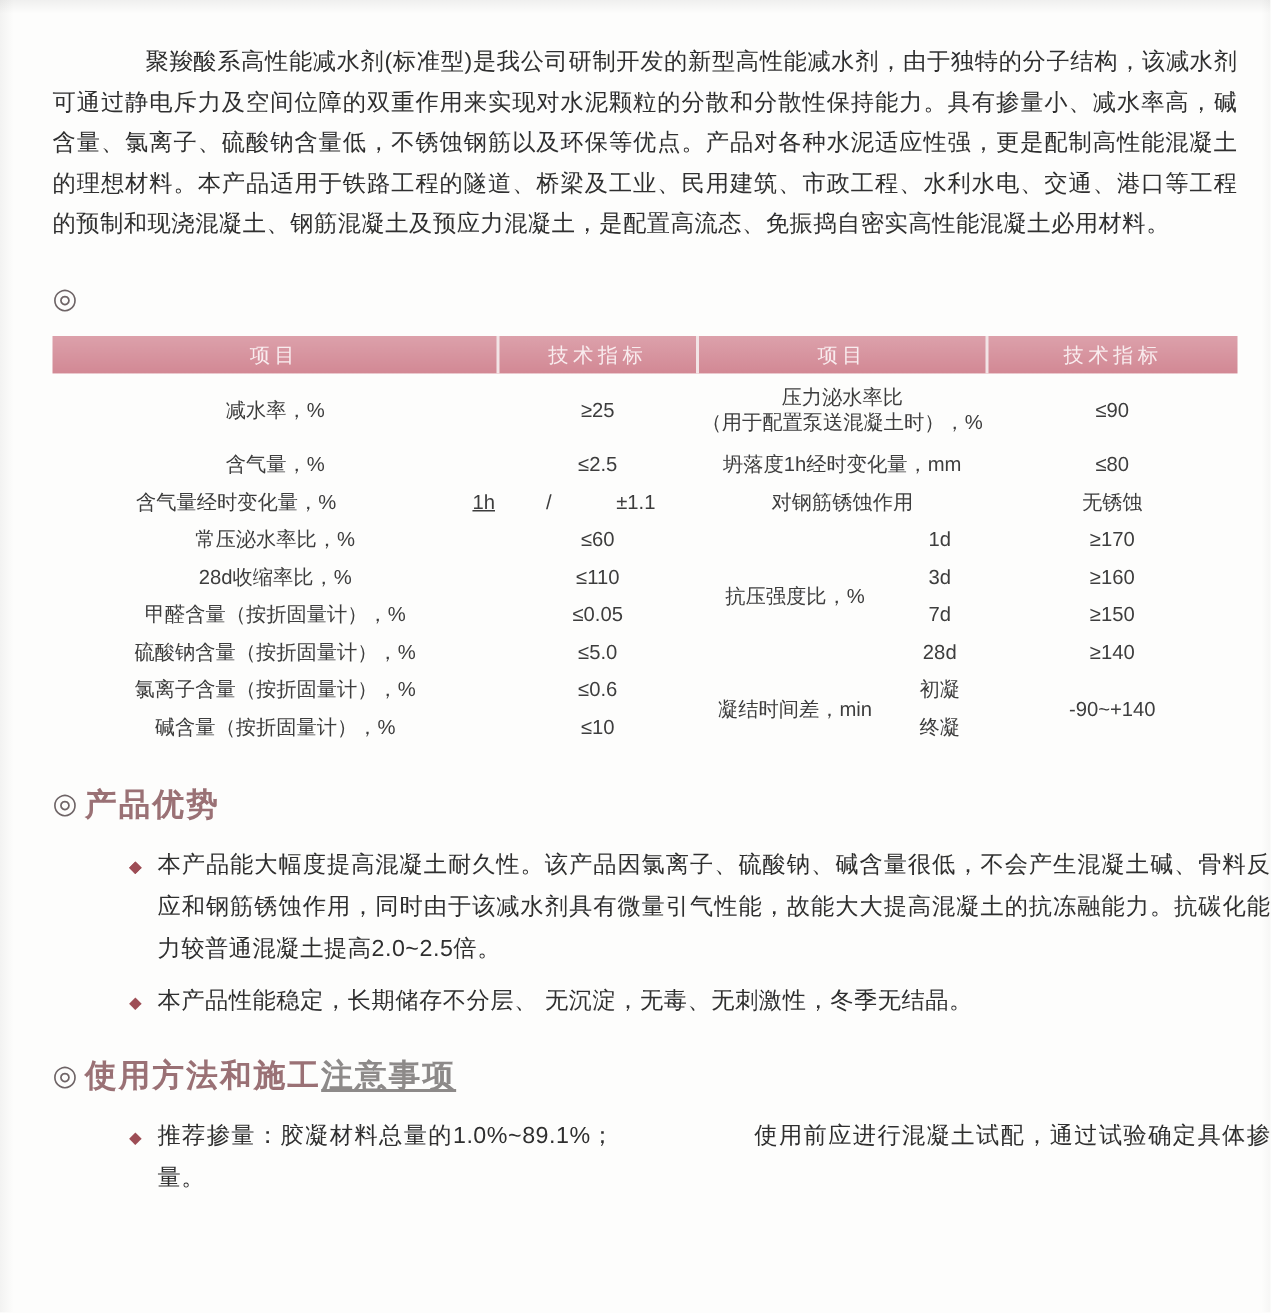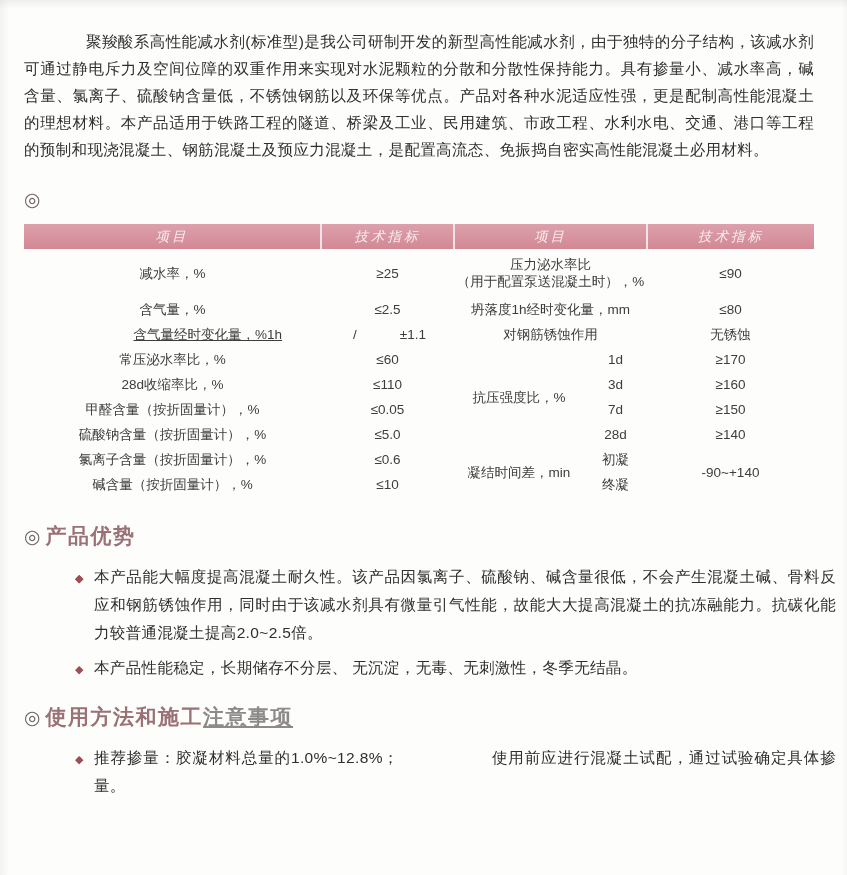--- a/index.html
+++ b/index.html
@@ -3,21 +3,21 @@
 <meta charset="utf-8">
 <style>
   * { margin:0; padding:0; box-sizing:border-box; }
   html,body { width:847px; height:875px; }
   body {
     font-family:"Liberation Sans","DejaVu Sans",sans-serif;
     background:#fdfdfc; color:#343434; overflow:hidden;
   }
   .page {
     width:847px; height:875px;
-    padding:28px 22px 0 24px;
+    padding:28px 22px 0 35px;
     background:
       linear-gradient(180deg, rgba(120,120,120,0.10), rgba(120,120,120,0) 9px),
       linear-gradient(90deg, rgba(120,120,120,0.08), rgba(120,120,120,0) 9px),
       linear-gradient(270deg, rgba(120,120,120,0.05), rgba(120,120,120,0) 6px),
       #fdfdfc;
   }
   .intro {
     width:790px; font-size:15.5px; line-height:27px; letter-spacing:0.35px;
     text-indent:62px; color:#2f2f2f; text-align:justify;
   }
@@ -26,28 +26,28 @@
     letter-spacing:1.5px; display:flex; align-items:center;
   }
   .sec-head .mark { color:#6e6466; font-weight:normal; font-size:19px; margin-right:5px; letter-spacing:0; }
   .sec-head .light { color:#8d8a89;text-decoration:underline; }
   
   table.perf { margin-top:13px; width:790px; border-collapse:collapse; table-layout:fixed;
                font-size:13.5px; color:#3d3d3d; }
   table.perf th {
     background:linear-gradient(180deg,#dca1ab 0%, #d28894 100%);
     color:#f9edef; font-weight:normal; font-size:13.5px; height:25px;
-    letter-spacing:3px; border-left:2px solid #f2e4e6;font-style:italic;
+    letter-spacing:3px; border-left:2px solid #f2e4e6;
   }
   table.perf th:first-child { border-left:none; }
   table.perf td { text-align:center; height:25px; vertical-align:middle; padding:0 2px; line-height:17px; }
   tr.tall td { height:48px; }
   .cellflex { display:flex; align-items:center; }
-  .cellflex .grow { flex:1; text-align:right;text-decoration:underline; }
-  .cellflex .fixed { width:52px; text-align:left;text-decoration:underline; }
+  .cellflex .grow { flex:1; text-align:center; }
+  .cellflex .fixed { width:52px; text-align:right;text-decoration:underline; }
   .cellflex2 { display:flex; align-items:center; padding:0 26px 0 30px; justify-content:space-between; }
   
   .bullets { margin-top:13px; }
   .bullet {
     position:relative; padding-left:70px; width:812px;
     font-size:15.5px; line-height:28px; letter-spacing:0.35px;
     color:#2f2f2f; margin-bottom:7px; text-align:justify;
   }
   .bullet .diamond {
     position:absolute; left:51px; top:1px;
@@ -173,18 +173,18 @@
 
   <div class="sec-head" style="margin-top:21px;">
     <span class="mark">◎</span>
     <span>使用方法和施工</span>
     <span class="light">注意事项</span>
   </div>
 
   <div class="bullets">
     <div class="bullet">
       <span class="diamond">◆</span>
-      <span>推荐掺量：胶凝材料总量的1.0%~12.8%；</span>
+      <span>推荐掺量：胶凝材料总量的1.0%~89.1%；</span>
       <span class="gap-note">使用前应进行混凝土试配，通过试验确定具体掺量。</span>
     </div>
   </div>
 
 </div>
 
 </body></html>

